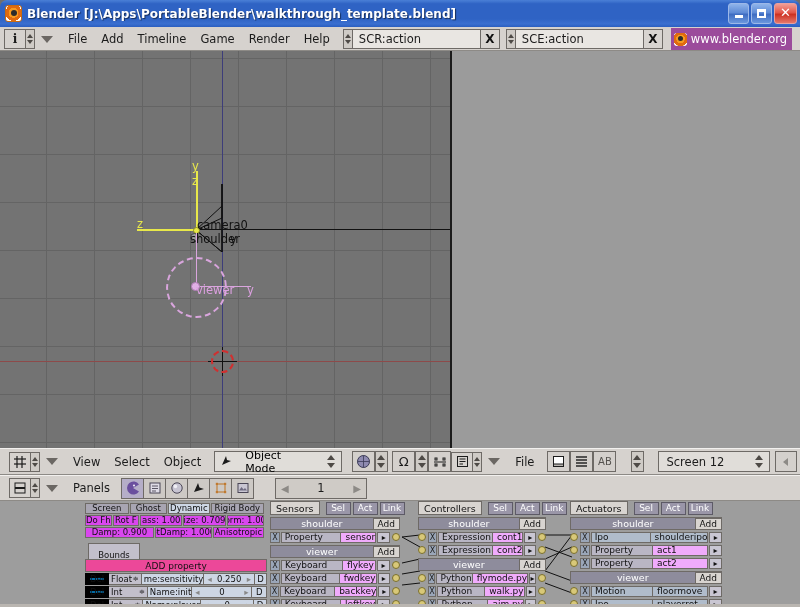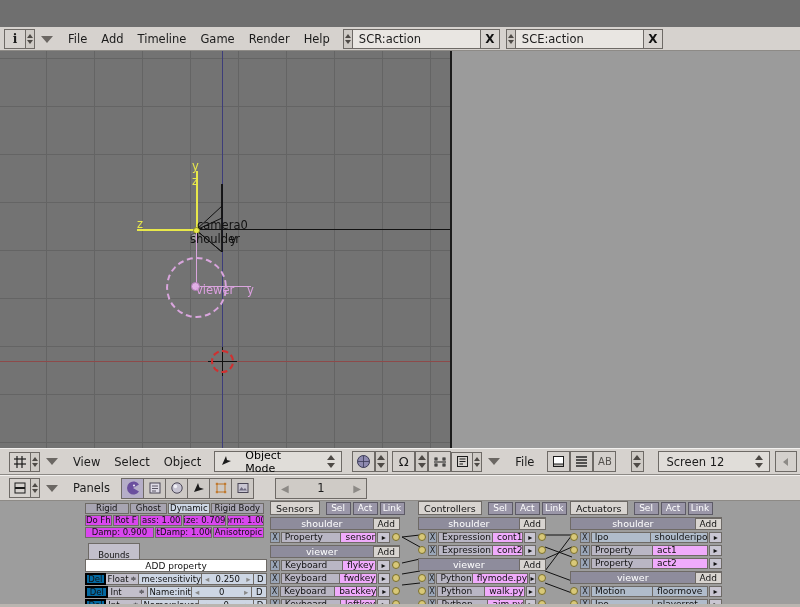--- a/index.html
+++ b/index.html
@@ -220,25 +220,25 @@
   }
   .pcell.sel { background:#cdd6e4; }
   .pcell.dark { background:#a8a5b2; }
   .bounds {
     position:absolute;left:88px;top:42px;width:52px;height:24px;
     border:1px solid #6e6a66;background:#c2bfcb;color:#111;font-size:8.5px;
     display:flex;align-items:center;justify-content:center;
   }
   .addprop {
     position:absolute;left:85px;top:58px;width:182px;height:13px;
-    border:1px solid #6e6a66;background:#ffffff;color:#111;font-size:9px;
+    border:1px solid #6e6a66;background:#ec4899;color:#111;font-size:9px;
     display:flex;align-items:center;justify-content:center;
   }
   .proprow { position:absolute; left:85px; width:182px; height:12px; display:flex; }
-  .pr-del { width:24px;border:2px solid #000000;background:#0369a1;font-size:8.5px;display:flex;align-items:center;justify-content:center;color:#111;}
+  .pr-del { width:24px;border:5px solid #000000;background:#0369a1;font-size:8.5px;display:flex;align-items:center;justify-content:center;color:#111;}
   .pr-type{ width:40px;border:1px solid #6e6a66;border-left:none;background:#c2bfcb;font-size:8.5px;display:flex;align-items:center;justify-content:space-between;padding:0 2px;color:#111;}
   .pr-name{ flex:1;border:1px solid #6e6a66;border-left:none;background:#cdd6e4;font-size:8.5px;display:flex;align-items:center;padding-left:2px;color:#111;}
   .pr-val { width:62px;border:1px solid #6e6a66;border-left:none;background:#cdd6e4;font-size:8.5px;display:flex;align-items:center;justify-content:space-between;padding:0 3px;color:#111;}
   .pr-d   { width:15px;border:1px solid #6e6a66;border-left:none;background:#cdd6e4;font-size:8.5px;display:flex;align-items:center;justify-content:center;color:#111;}
 
   
   .lcol { position:absolute; top:0px; }
   .lcol-title {
     height:14px;display:flex;align-items:center;gap:0;
   }
@@ -274,20 +274,35 @@
   .sock-left{ margin-right:2px; }
   .sock-right{ margin-left:2px; }
   .wires { position:absolute; left:0; top:0; width:800px; height:106px; pointer-events:none; }
   .lbody-bottomline{ position:absolute;left:0;bottom:0;width:800px;height:3px;background:#b9b5b0; }
 </style>
 </head>
 <body>
 
 <div class="app">
 
+  <div class="titlebar">
+    <div class="tb-icon"></div>
+    <div class="tb-title">Blender [J:\Apps\PortableBlender\walkthrough_template.blend]</div>
+    <div class="tb-buttons">
+      <div class="tb-btn">
+          <span class="glyph-min"></span>
+        </div>
+      <div class="tb-btn">
+          <span class="glyph-max"></span>
+        </div>
+      <div class="tb-btn close">
+          <span class="glyph-x">✕</span>
+        </div>
+    </div>
+  </div>
 
   <div class="menubar">
     <div class="hdr-iconbtn">
       <div class="icn">i</div>
       <div class="spinner">
           <i class="up"></i>
           <i class="dn"></i>
         </div>
     </div>
     <div class="pulldown-arrow"></div>
@@ -310,20 +325,24 @@
 
     <div class="field-group">
       <div class="spinner">
           <i class="up"></i>
           <i class="dn"></i>
         </div>
       <div class="field-box">SCE:action</div>
       <div class="field-x">X</div>
     </div>
 
+    <div class="weblink">
+      <span class="blogo"></span>
+      <span>www.blender.org</span>
+    </div>
   </div>
 
   <div class="viewport">
     <div class="vp-left">
       <div class="vp-grid"></div>
       <div class="axis-y"></div>
       <div class="axis-x"></div>
 
       <svg class="cam-wire" viewBox="0 0 40 68">
         <polygon points="26,0 26,68 26,68 0,46 26,34" fill="none" stroke="#111" stroke-width="1"></polygon>
@@ -565,21 +584,21 @@
         <span class="ar">◀</span>
         <span>1</span>
         <span class="ar">▶</span>
       </div>
     </div>
 
     <div class="lbody">
 
       <div class="phys">
         <div class="prow">
-          <div class="pcell dark" style="width:44px">Rigid</div>
+          <div class="pcell dark" style="width:44px">Screen</div>
           <div class="pcell dark" style="width:38px">Ghost</div>
           <div class="pcell sel" style="width:42px">Dynamic</div>
           <div class="pcell dark" style="width:54px">Rigid Body</div>
         </div>
         <div class="prow">
           <div class="pcell" style="width:27px">Do Fh</div>
           <div class="pcell" style="width:27px">Rot F</div>
           <div class="pcell" style="width:43px">ass: 1.00</div>
           <div class="pcell" style="width:43px">ize: 0.709</div>
           <div class="pcell" style="width:38px">orm: 1.00</div>

